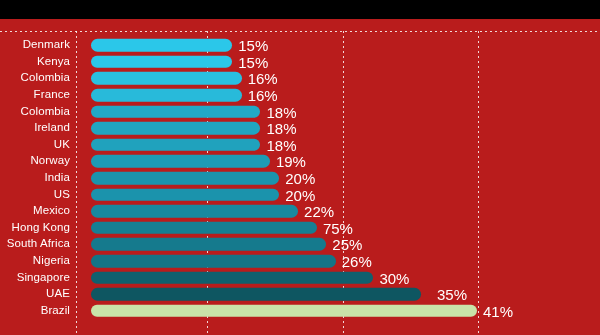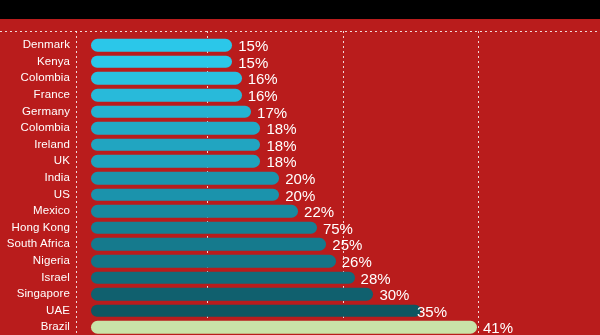--- a/index.html
+++ b/index.html
@@ -133,40 +133,40 @@
         <span class="row-label">Colombia</span>
         <div class="bar" style="width: 150.634px; background: rgb(42, 192, 225);"></div>
         <span class="bar-value" style="left: 247.634px;">16%</span>
       </div>
       <div class="row">
         <span class="row-label">France</span>
         <div class="bar" style="width: 150.634px; background: rgb(40, 186, 218);"></div>
         <span class="bar-value" style="left: 247.634px;">16%</span>
       </div>
       <div class="row">
-        <span class="row-label">Germany</span>
-        <div class="bar" style="width: 160.049px; background: rgb(37, 178, 209);"></div>
-        <span class="bar-value" style="left: 257.049px;">17%</span>
-      </div>
-      <div class="row">
         <span class="row-label">Colombia</span>
         <div class="bar" style="width: 169.463px; background: rgb(34, 169, 198);"></div>
         <span class="bar-value" style="left: 266.463px;">18%</span>
       </div>
       <div class="row">
         <span class="row-label">Ireland</span>
         <div class="bar" style="width: 169.463px; background: rgb(33, 165, 193);"></div>
         <span class="bar-value" style="left: 266.463px;">18%</span>
       </div>
       <div class="row">
         <span class="row-label">UK</span>
         <div class="bar" style="width: 169.463px; background: rgb(32, 162, 189);"></div>
         <span class="bar-value" style="left: 266.463px;">18%</span>
       </div>
       <div class="row">
+        <span class="row-label">Norway</span>
+        <div class="bar" style="width: 178.878px; background: rgb(30, 155, 181);"></div>
+        <span class="bar-value" style="left: 275.878px;">19%</span>
+      </div>
+      <div class="row">
         <span class="row-label">India</span>
         <div class="bar" style="width: 188.293px; background: rgb(27, 147, 172);"></div>
         <span class="bar-value" style="left: 285.293px;">20%</span>
       </div>
       <div class="row">
         <span class="row-label">US</span>
         <div class="bar" style="width: 188.293px; background: rgb(27, 147, 172);"></div>
         <span class="bar-value" style="left: 285.293px;">20%</span>
       </div>
       <div class="row">
@@ -183,33 +183,28 @@
         <span class="row-label">South Africa</span>
         <div class="bar" style="width: 235.366px; background: rgb(21, 122, 141);"></div>
         <span class="bar-value" style="left: 332.366px;">25%</span>
       </div>
       <div class="row">
         <span class="row-label">Nigeria</span>
         <div class="bar" style="width: 244.78px; background: rgb(20, 116, 134);"></div>
         <span class="bar-value" style="left: 341.78px;">26%</span>
       </div>
       <div class="row">
-        <span class="row-label">Israel</span>
-        <div class="bar" style="width: 263.61px; background: rgb(18, 106, 122);"></div>
-        <span class="bar-value" style="left: 360.61px;">28%</span>
-      </div>
-      <div class="row">
         <span class="row-label">Singapore</span>
         <div class="bar" style="width: 282.439px; background: rgb(16, 96, 110);"></div>
         <span class="bar-value" style="left: 379.439px;">30%</span>
       </div>
       <div class="row">
         <span class="row-label">UAE</span>
         <div class="bar" style="width: 329.512px; background: rgb(14, 86, 97);"></div>
-        <span class="bar-value" style="left: 417px;">35%</span>
+        <span class="bar-value" style="left: 437px;">35%</span>
       </div>
       <div class="row">
         <span class="row-label">Brazil</span>
         <div class="bar" style="width: 386px; background: rgb(201, 227, 168);"></div>
         <span class="bar-value" style="left: 483px;">41%</span>
       </div>
     </div>
 
 </div>
 

